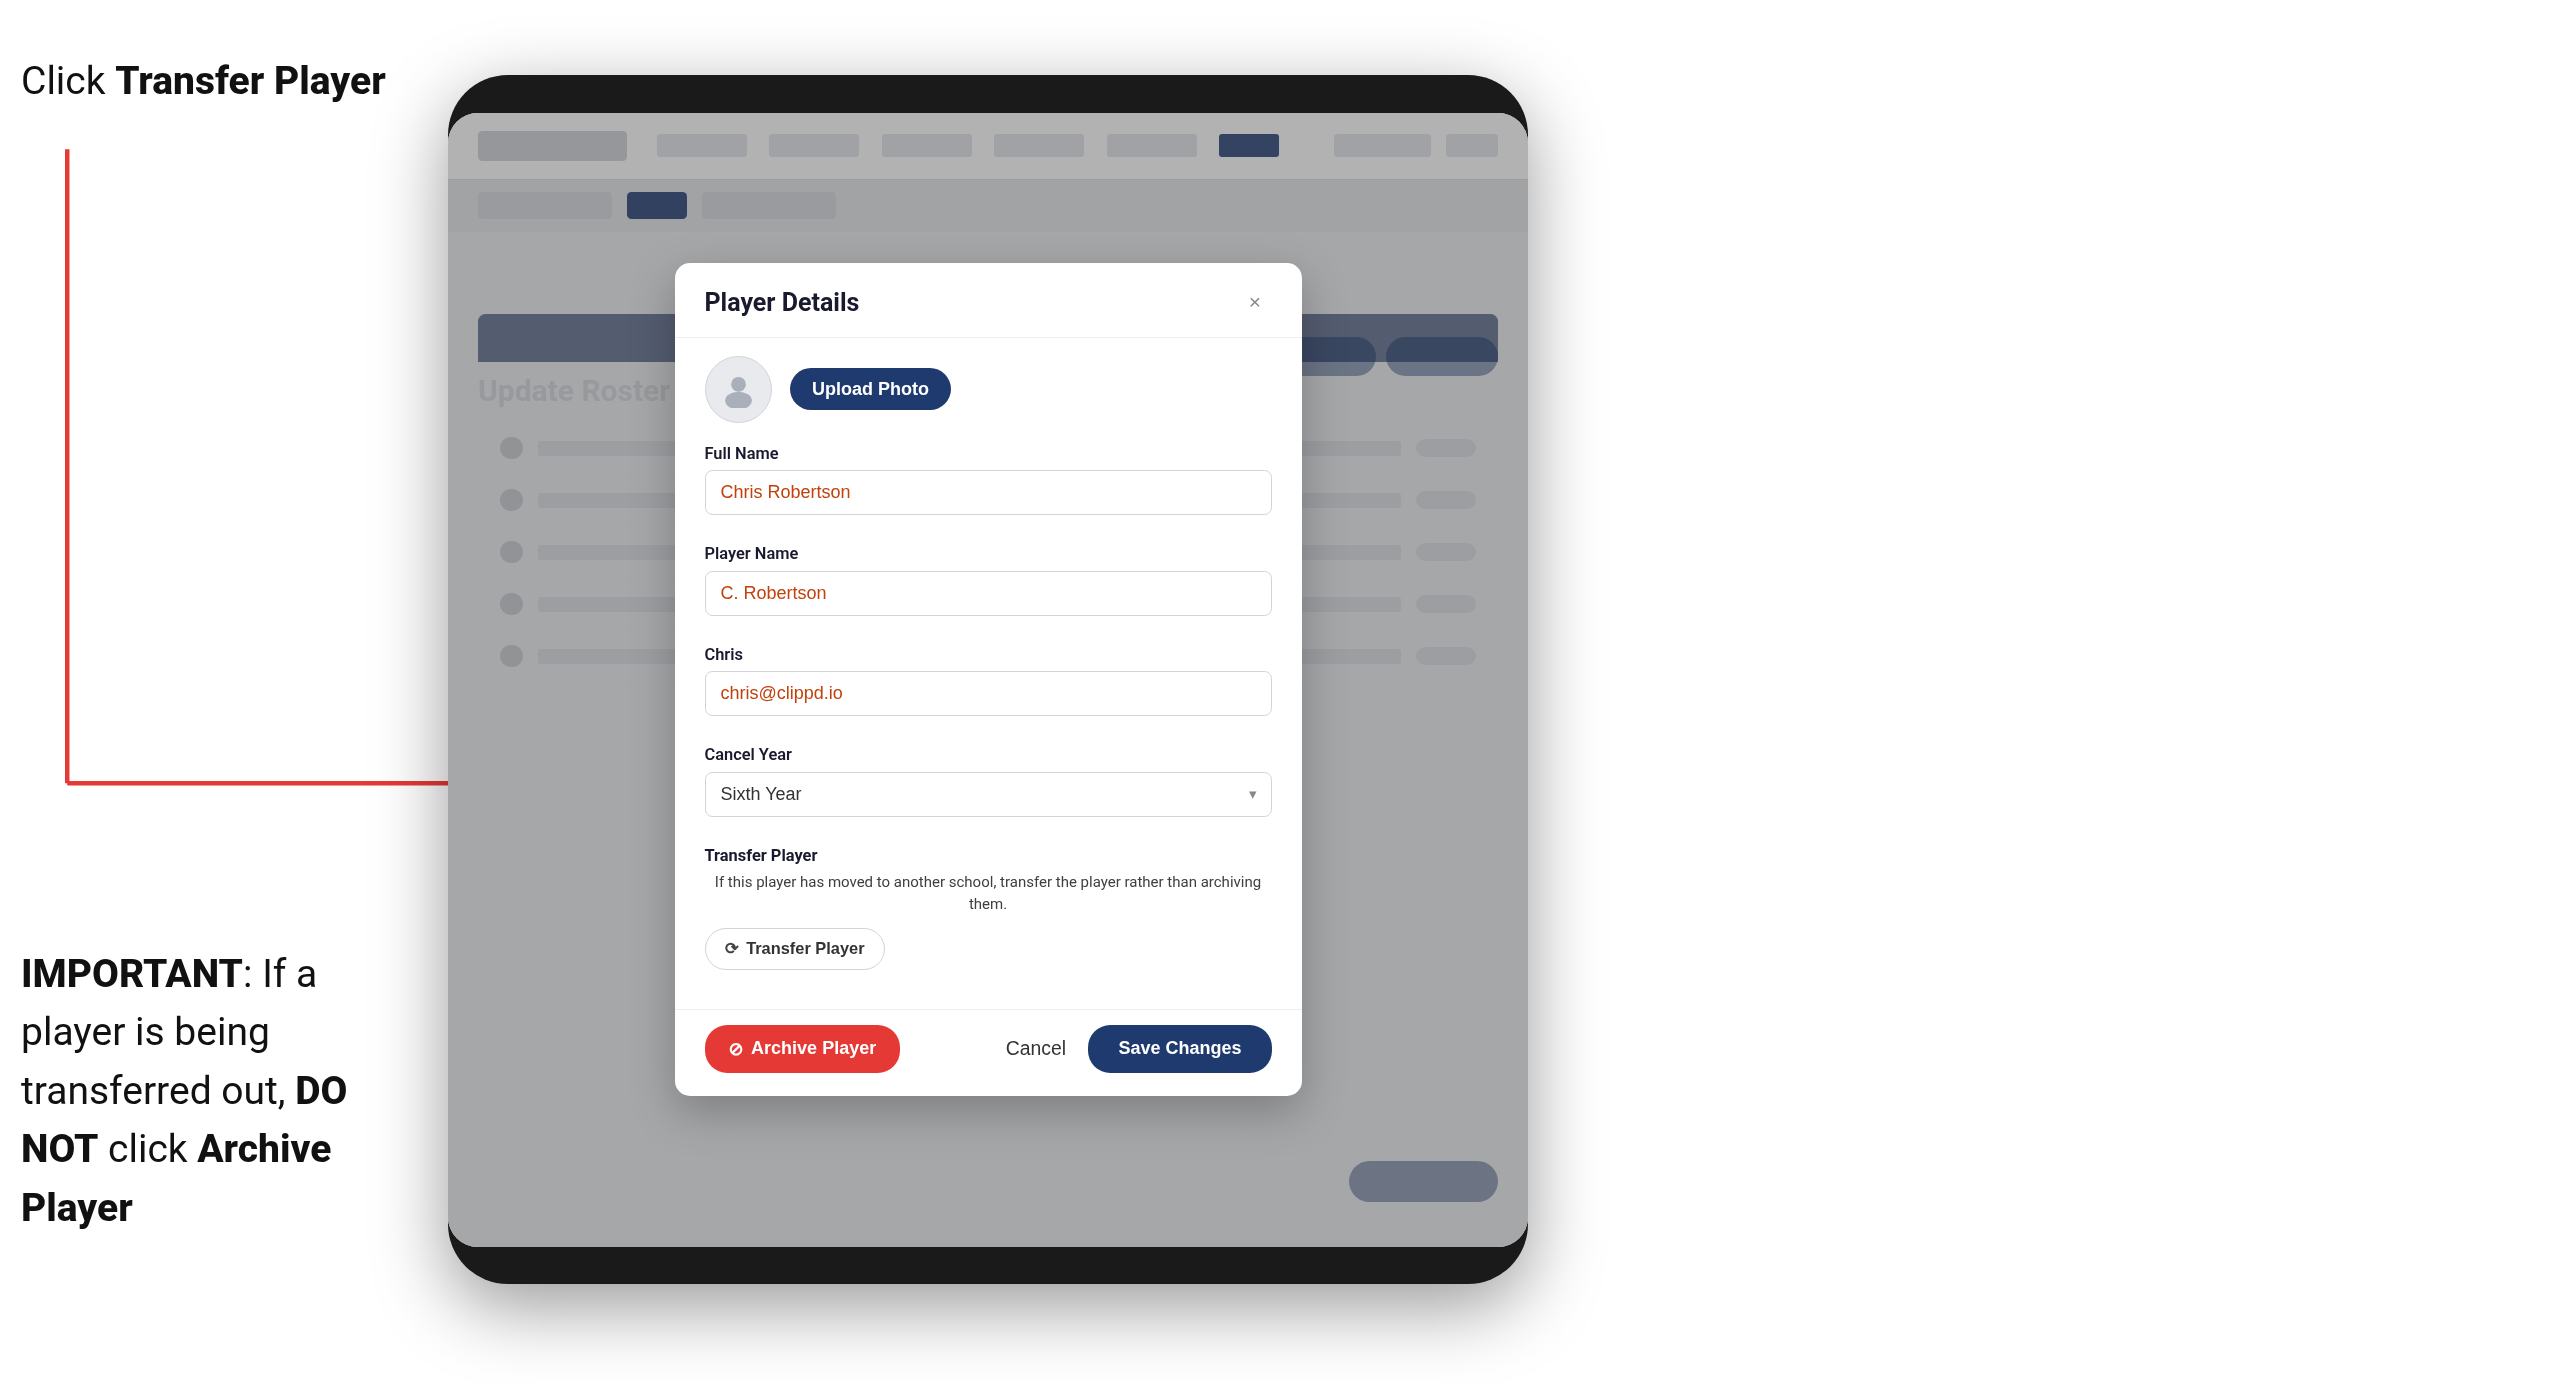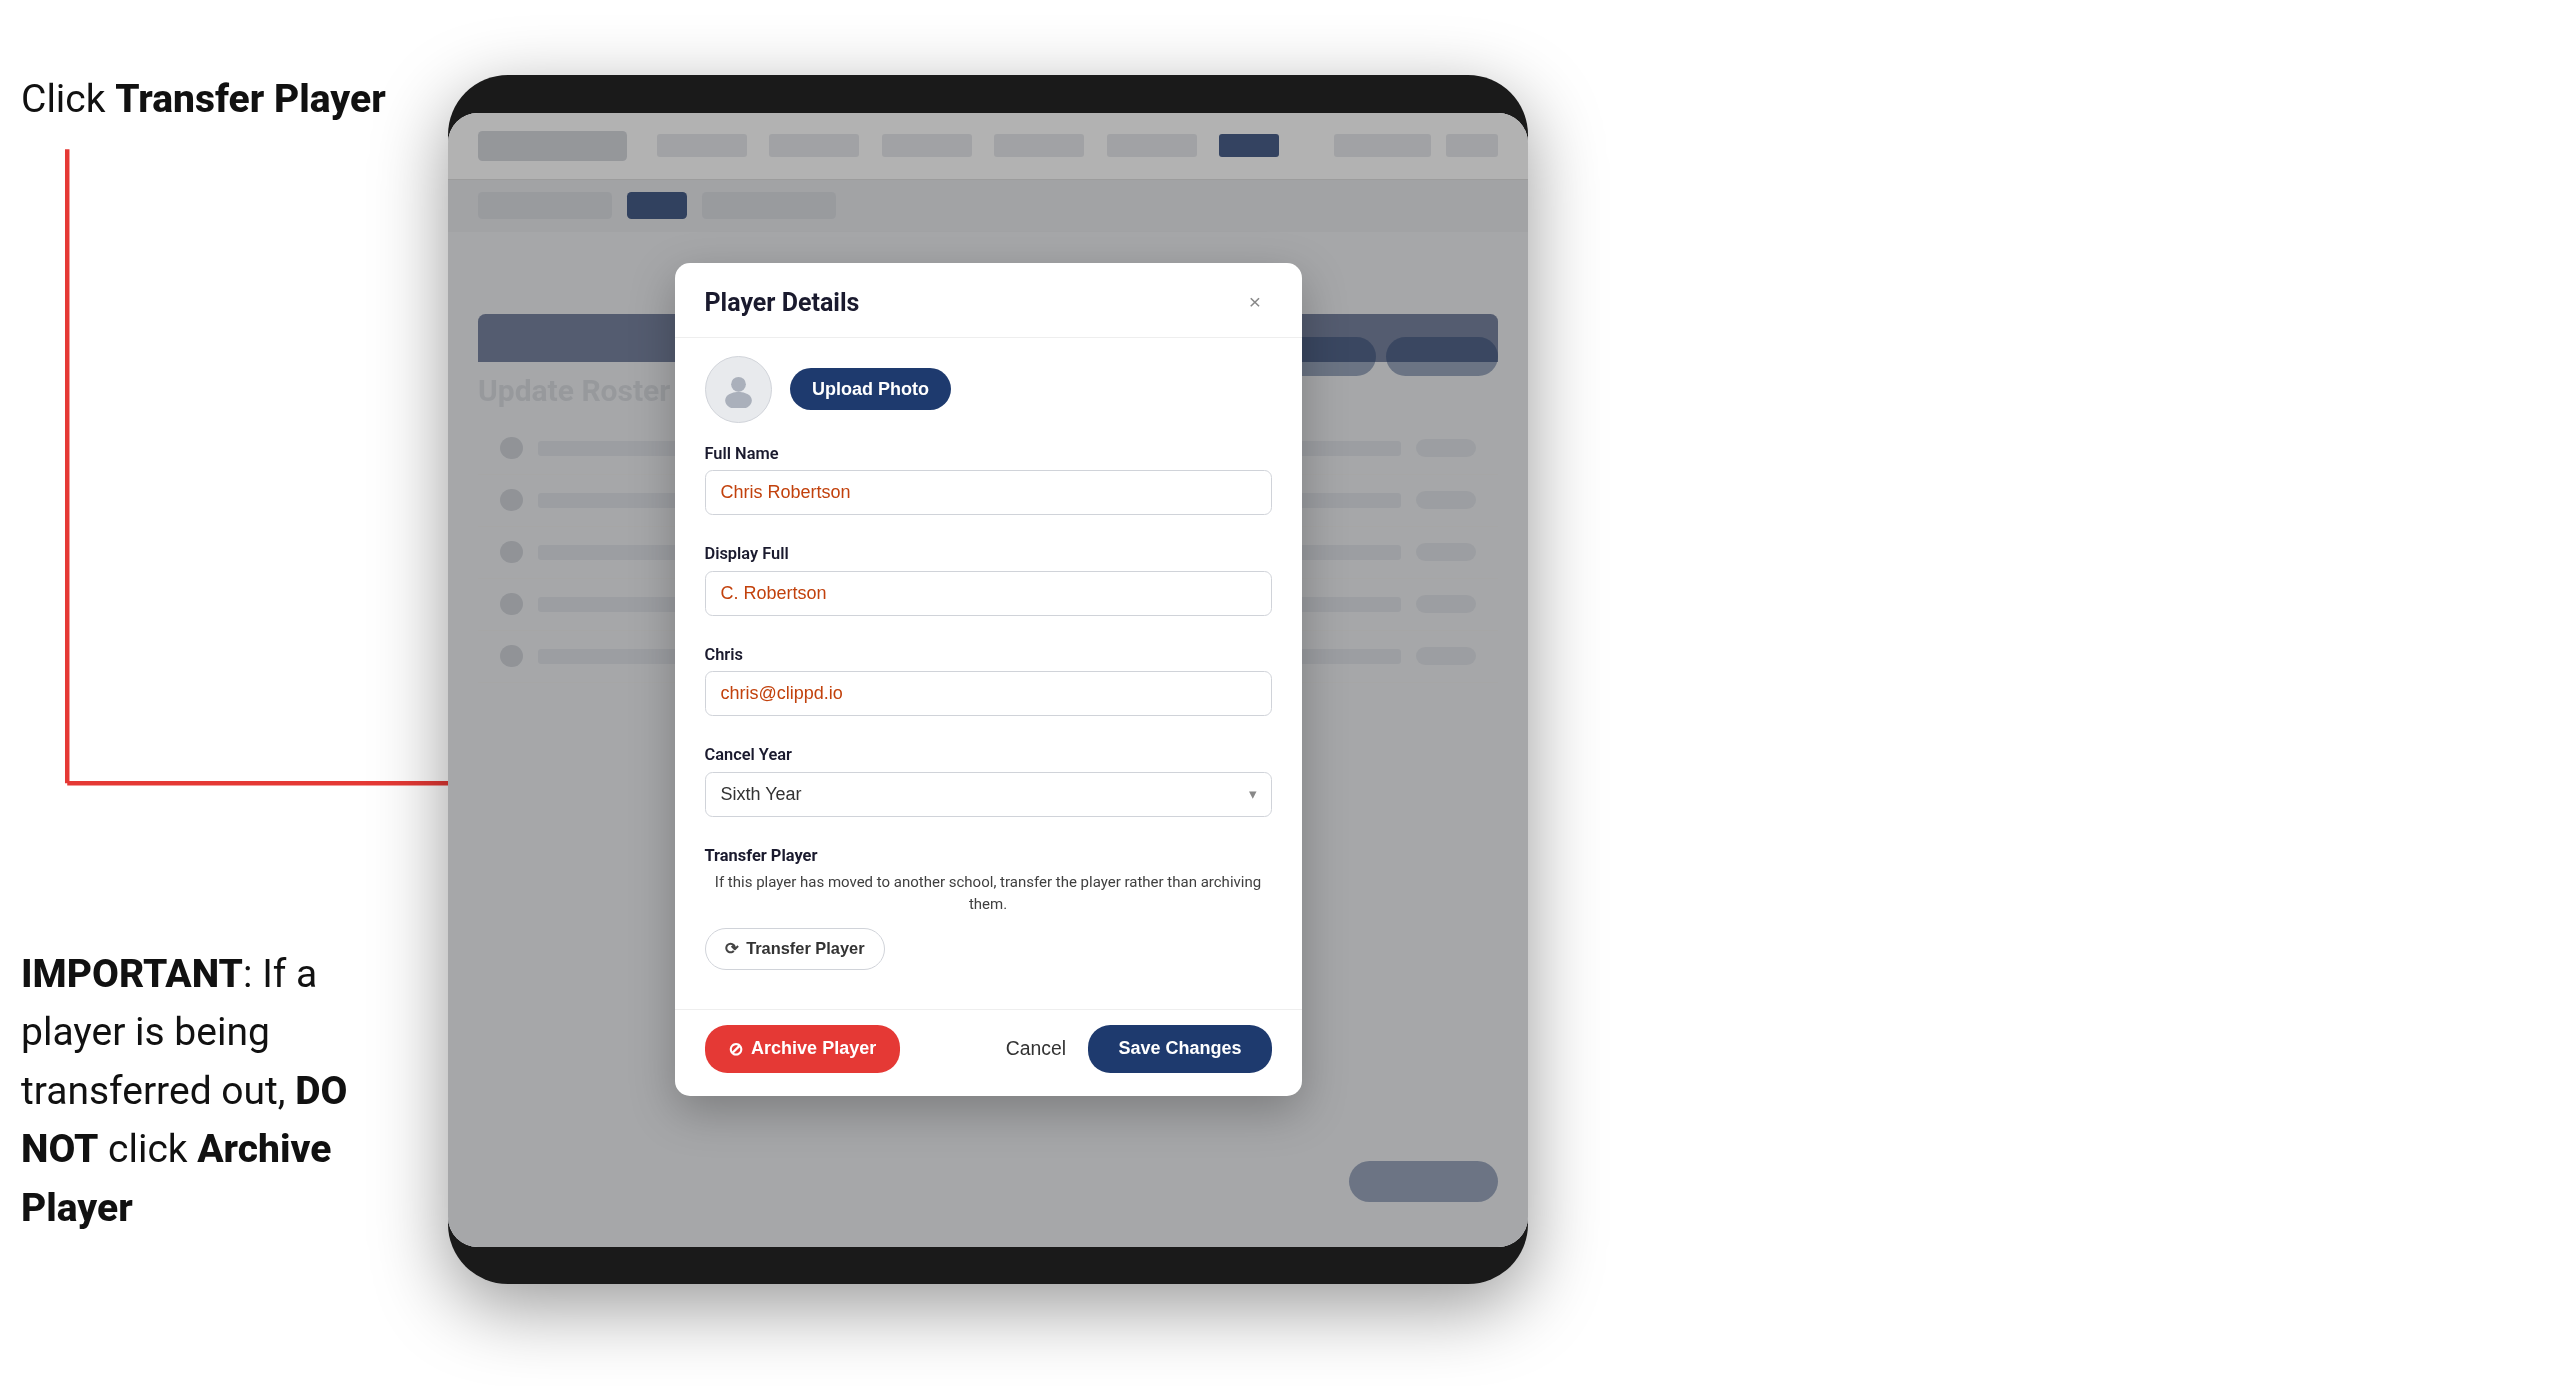--- a/index.html
+++ b/index.html
@@ -8,21 +8,21 @@
       font-family: -apple-system, BlinkMacSystemFont, 'Segoe UI', Roboto, sans-serif;
       width: 2576px;
       height: 1386px;
       position: relative;
       overflow: hidden;
     }
 
     
     .instruction-top {
       position: absolute;
-      top: 74px;
+      top: 56px;
       left: 21px;
       font-size: 39px;
       color: #111;
       line-height: 1.3;
     }
     .instruction-top strong {
       font-weight: 800;
     }
 
     
@@ -588,21 +588,21 @@
               </div>
               <button class="upload-photo-btn">Upload Photo</button>
             </div>
 
             <div class="form-group">
               <label class="form-label">Full Name</label>
               <input class="form-input" type="text" value="Chris Robertson" style="">
             </div>
 
             <div class="form-group">
-              <label class="form-label">Display Full</label>
+              <label class="form-label">Player Name</label>
               <input class="form-input" type="text" value="C. Robertson" style="">
             </div>
 
             <div class="form-group">
               <label class="form-label">Chris</label>
               <input class="form-input" type="email" value="chris@clippd.io" style="">
             </div>
 
             <div class="form-group">
               <label class="form-label">Cancel Year</label>

